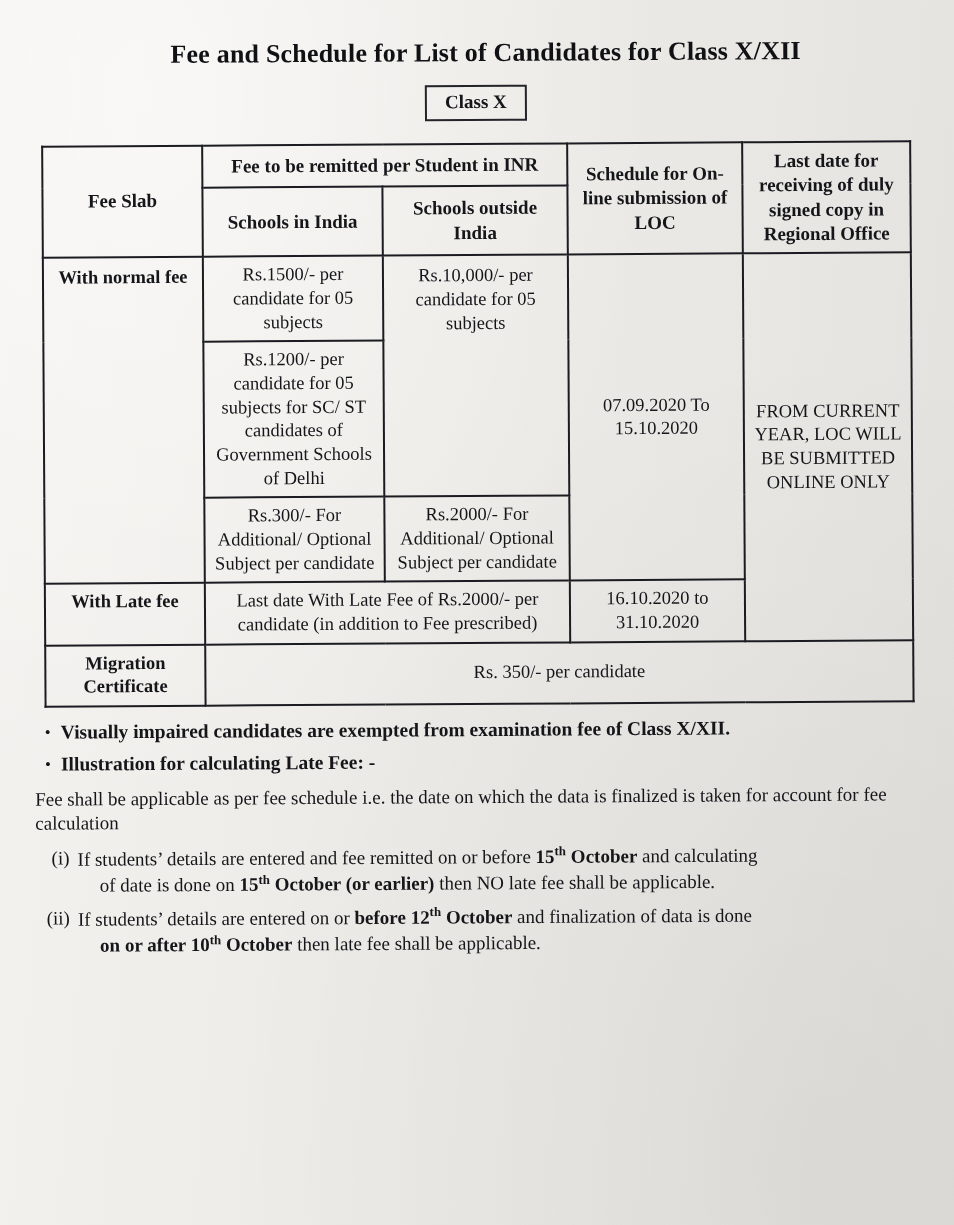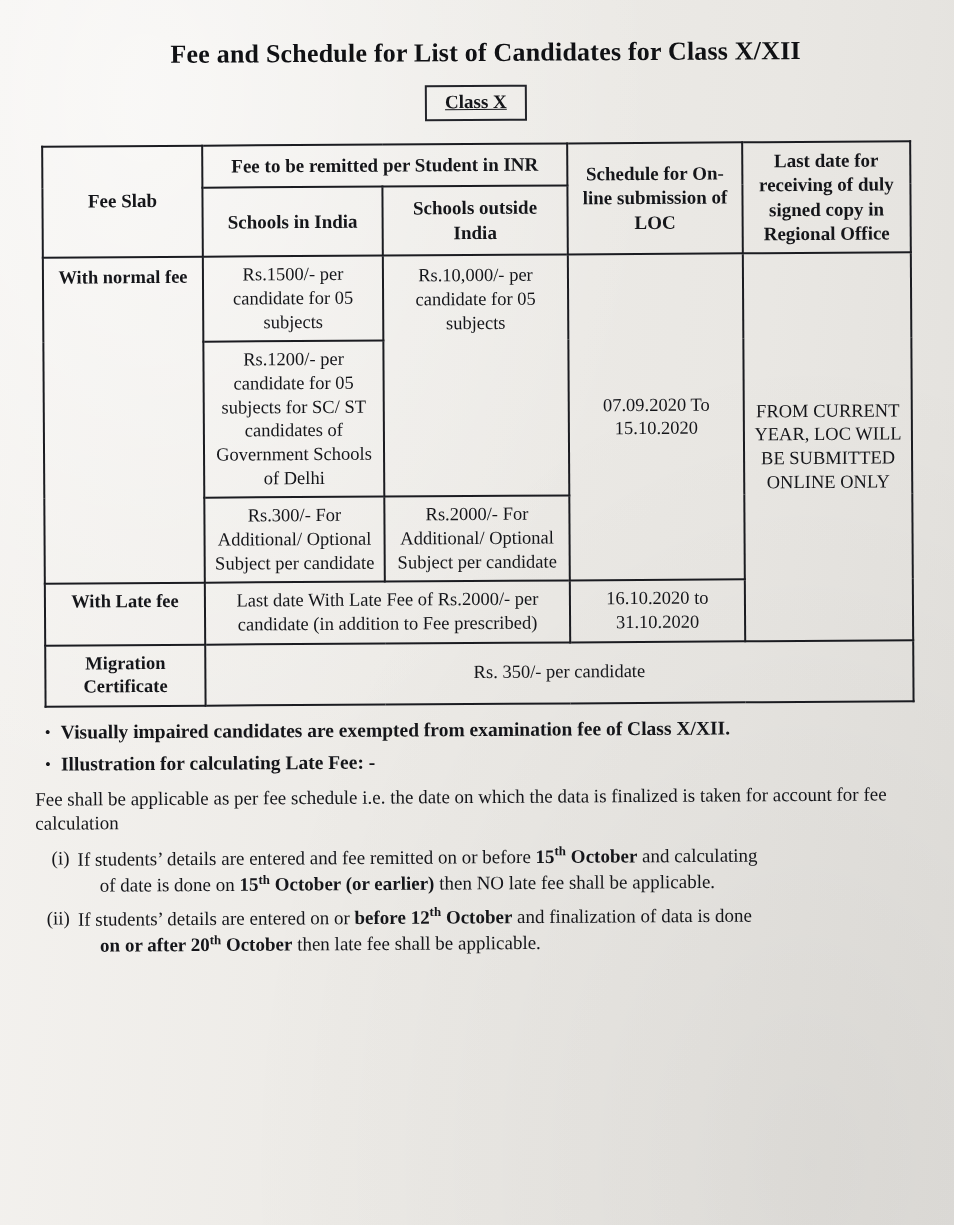--- a/index.html
+++ b/index.html
@@ -45,21 +45,20 @@
     display: flex;
     justify-content: center;
     margin-top: 17px;
   }
   .class-box {
     border: 2px solid #23242a;
     padding: 4px 18px 6px 18px;
     font-size: 19px;
     font-weight: bold;
     background: transparent;
-    text-decoration: underline;
   }
 
   table.fee {
     border-collapse: collapse;
     width: 868px;
     margin: 22px auto 0 auto;
     table-layout: fixed;
   }
   table.fee td, table.fee th {
     border: 2px solid #1b1c21;
@@ -222,18 +221,18 @@
       <div class="num-label">(i)</div>
       <div class="num-text">
         <span>If students’ details are entered and fee remitted on or before </span><b>15</b><b><sup>th</sup></b><b> October</b><span> and calculating</span>
         <span class="ind"><span>of date is done on </span><b>15</b><b><sup>th</sup></b><b> October (or earlier)</b><span> then NO late fee shall be applicable.</span></span>
       </div>
     </div>
     <div class="num-row">
       <div class="num-label">(ii)</div>
       <div class="num-text">
         <span>If students’ details are entered on or </span><b>before 12</b><b><sup>th</sup></b><b> October</b><span> and finalization of data is done</span>
-        <span class="ind"><span></span><b>on or after 20</b><b><sup>th</sup></b><b> October</b><span> then late fee shall be applicable.</span></span>
+        <span class="ind"><span></span><b>on or after 10</b><b><sup>th</sup></b><b> October</b><span> then late fee shall be applicable.</span></span>
       </div>
     </div>
   </div>
 
 </div>
 
 </body></html>

